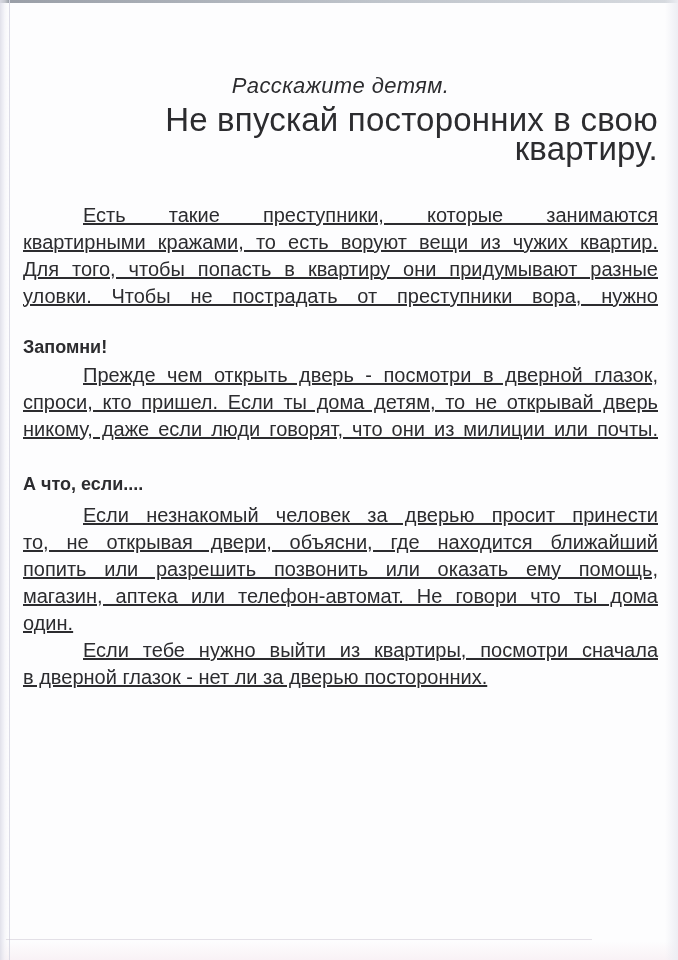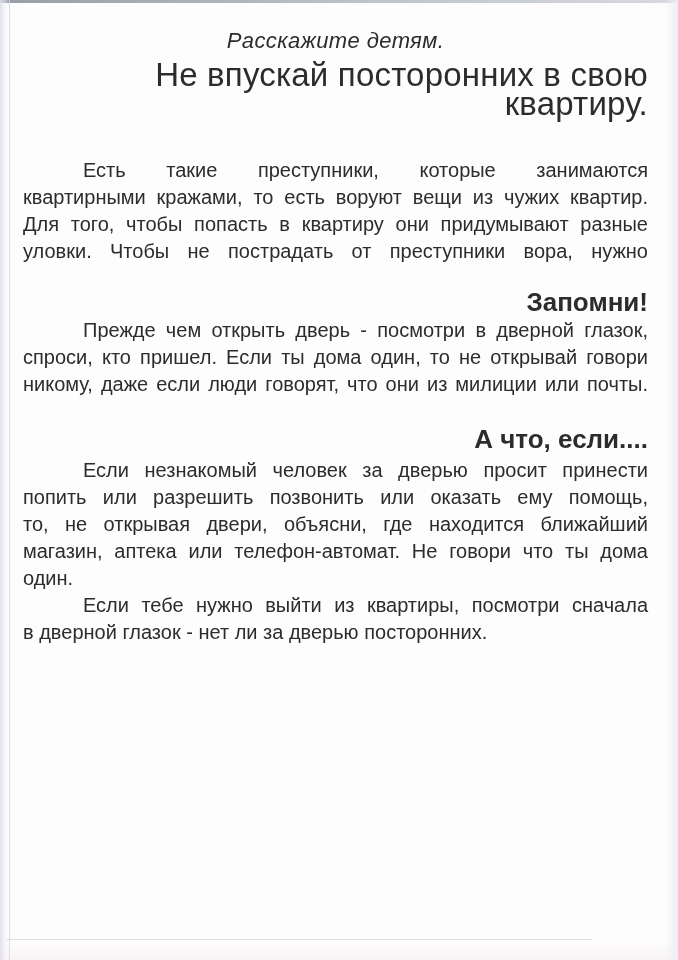--- a/index.html
+++ b/index.html
@@ -46,43 +46,44 @@
     font-weight: bold;
     font-size: 45px;
     letter-spacing: 1px;
     color: rgba(255,255,255,.75);
     -webkit-text-stroke: 2px rgba(195,195,205,.70);
     text-shadow: 2px 3px 2px rgba(175,175,185,.45);
   }
   
   .content {
     position: relative; z-index: 2;
-    padding: 29px 30px 0 23px;
+    padding: 29px 20px 0 23px;
     color: #2c2c2f;
+    margin-top: 45px;
   }
   .subtitle {
     margin: 0; text-align: center;
     font-style: italic;
     font-size: 22px; line-height: 23px;
     letter-spacing: .4px;
   }
   .title {
     margin: 8px 0 0 0; text-align: right;
     font-weight: normal;
     font-size: 33px; line-height: 29px;
     letter-spacing: .2px;
   }
-  .para { font-size: 20px; line-height: 27px; margin: 0; }
+  .para { font-size: 20px; line-height: 27px; margin: 0; text-decoration: underline; }
   .p1 { margin-top: 39px; }
   .ln  { text-align: justify; text-align-last: justify; }
   .end { text-align: justify; text-align-last: left; }
   .ind { text-indent: 60px; }
   .heading {
-    font-weight: bold; text-align: right;
-    font-size: 26px; line-height: 27px;
+    font-weight: bold; text-align: left;
+    font-size: 18px; line-height: 27px;
   }
   .h-remember { margin: 24px 0 1px 0; }
   .h-whatif   { margin: 28px 0 4px 0; }
 </style>
 </head>
 <body>
 
 <div class="sheet">
 
   <div class="edge-top"></div>
@@ -101,30 +102,30 @@
       <div class="ln ind">Есть такие преступники, которые занимаются</div>
       <div class="ln">квартирными кражами, то есть воруют вещи из чужих квартир.</div>
       <div class="ln">Для того, чтобы попасть в квартиру они придумывают разные</div>
       <div class="ln">уловки. Чтобы не пострадать от преступники вора, нужно</div>
     </section>
 
     <div class="heading h-remember">Запомни!</div>
 
     <section class="para">
       <div class="ln ind">Прежде чем открыть дверь - посмотри в дверной глазок,</div>
-      <div class="ln">спроси, кто пришел. Если ты дома один, то не открывай говори</div>
+      <div class="ln">спроси, кто пришел. Если ты дома детям, то не открывай дверь</div>
       <div class="ln">никому, даже если люди говорят, что они из милиции или почты.</div>
     </section>
 
     <div class="heading h-whatif">А что, если....</div>
 
     <section class="para">
       <div class="ln ind">Если незнакомый человек за дверью просит принести</div>
+      <div class="ln">то, не открывая двери, объясни, где находится ближайший</div>
       <div class="ln">попить или разрешить позвонить или оказать ему помощь,</div>
-      <div class="ln">то, не открывая двери, объясни, где находится ближайший</div>
       <div class="ln">магазин, аптека или телефон-автомат. Не говори что ты дома</div>
       <div class="end">один.</div>
     </section>
 
     <section class="para">
       <div class="ln ind">Если тебе нужно выйти из квартиры, посмотри сначала</div>
       <div class="end">в дверной глазок - нет ли за дверью посторонних.</div>
     </section>
 
   </main>

